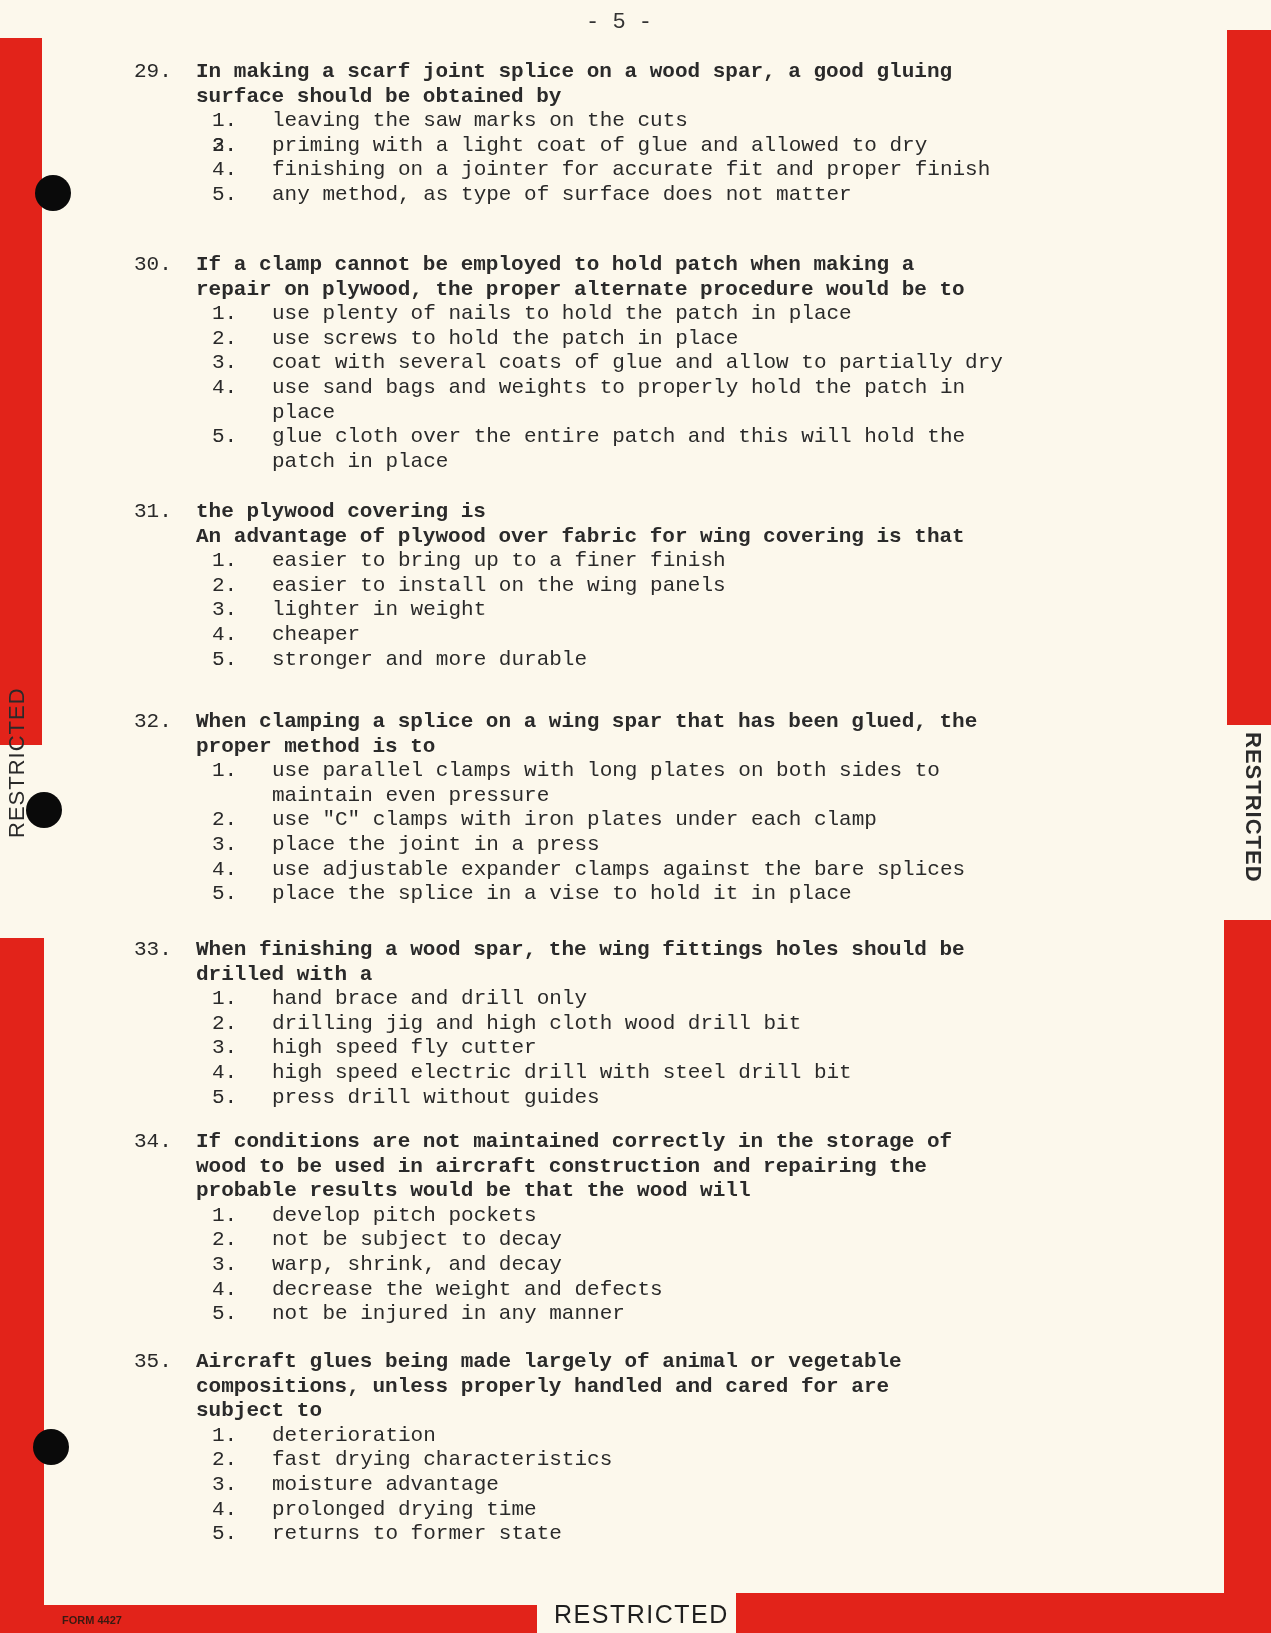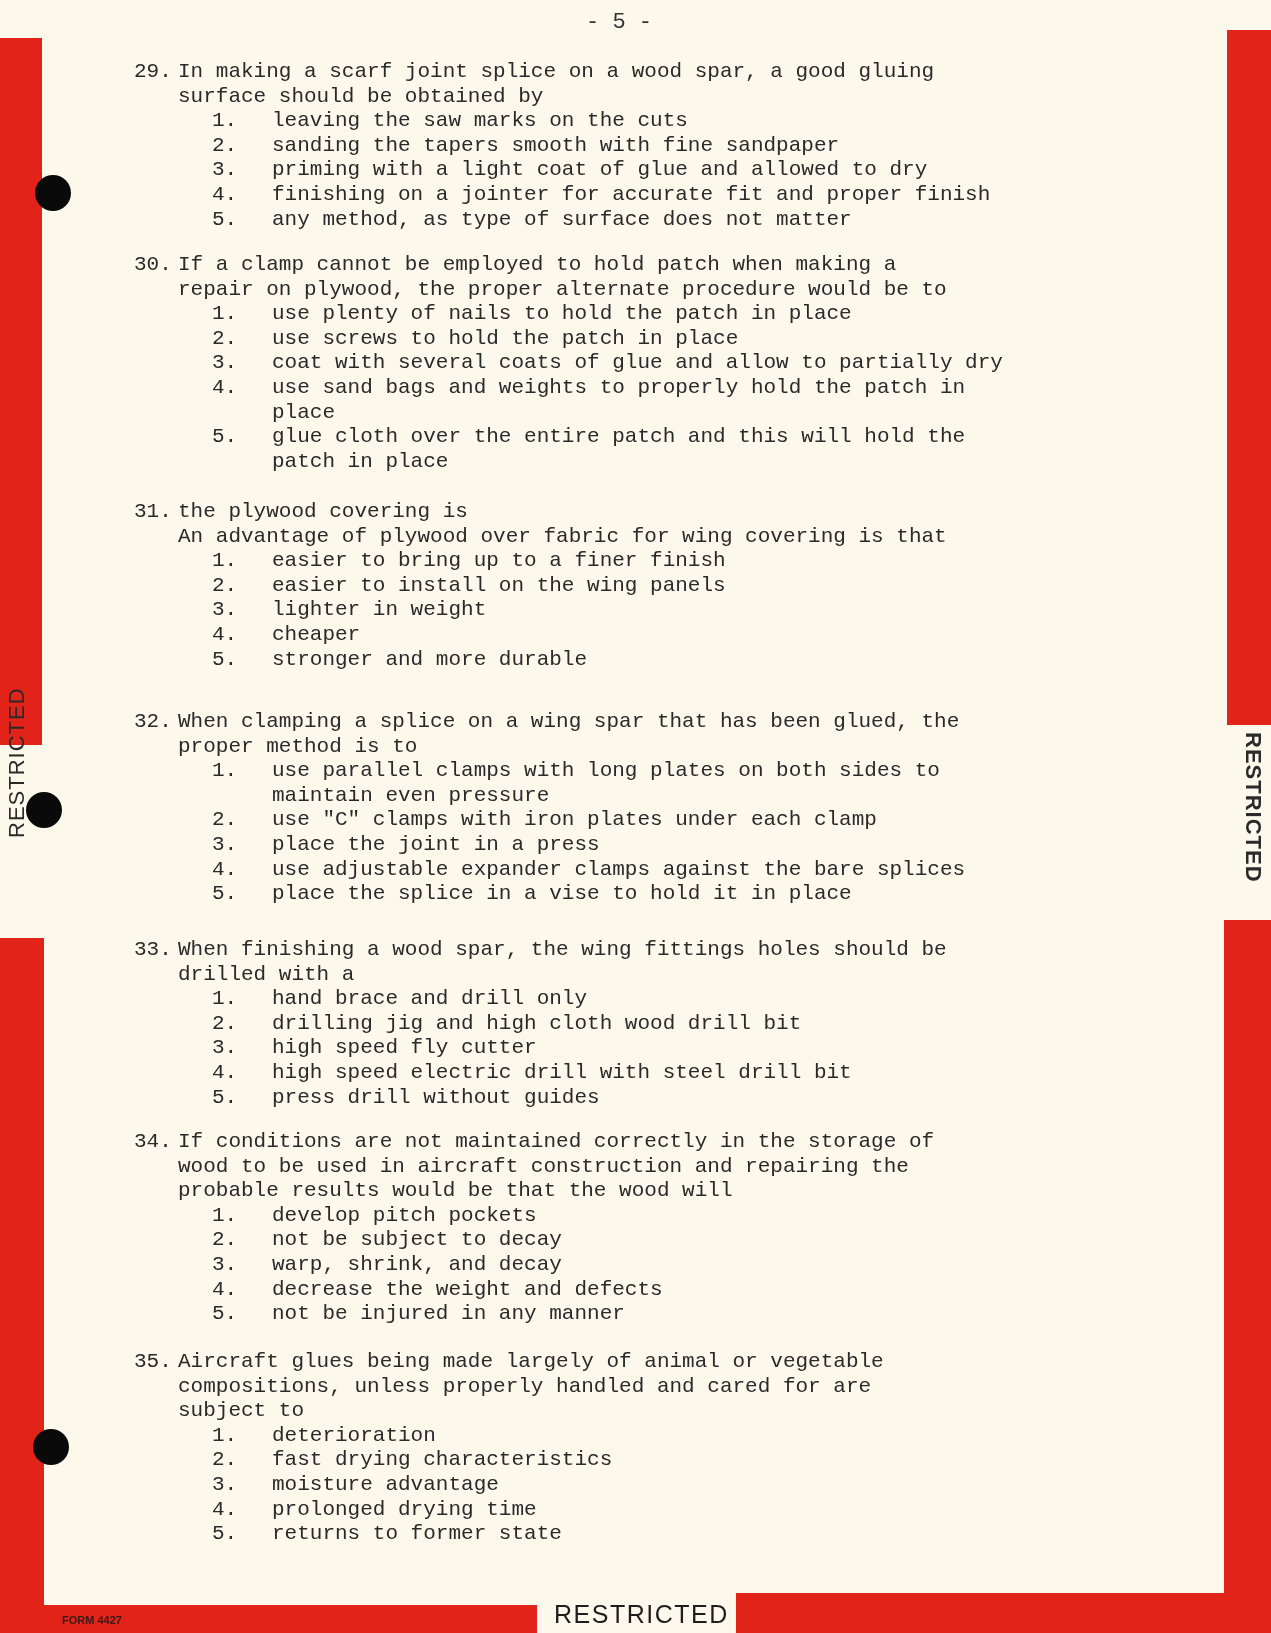--- a/index.html
+++ b/index.html
@@ -45,21 +45,21 @@
   .hole-1 { left: 35px; top: 175px; }
   .hole-2 { left: 26px; top: 792px; }
   .hole-3 { left: 33px; top: 1429px; }
 
   .page-number {
     position: absolute; left: 586px; top: 10px; font-size: 22px; color: #333;
   }
 
   .question { position: absolute; left: 134px; font-size: 21px; line-height: 24.6px; }
   .q-num { position: absolute; left: 0; top: 0; }
-  .q-stem { margin-left: 44px; white-space: pre; }
+  .q-stem { margin-left: 62px; white-space: pre; font-weight: bold; }
   .q-options { margin: 0; padding: 0; list-style: none; }
   .q-option { position: relative; margin-left: 78px; padding-left: 60px; white-space: pre; }
   .opt-num { position: absolute; left: 0; top: 0; }
 </style>
 </head>
 <body>
 
 <div class="paper">
   <div class="band band-left-top"></div>
   <div class="band band-left-bottom"></div>
@@ -79,21 +79,21 @@
 
   <div class="page-number">- 5 -</div>
 
   <div id="questions">
       <div class="question" style="top: 60px;">
         <span class="q-num">29.</span>
         <div class="q-stem">In making a scarf joint splice on a wood spar, a good gluing</div>
         <div class="q-stem">surface should be obtained by</div>
         <div class="q-options">
           <div class="q-option"><span class="opt-num">1.</span><span>leaving the saw marks on the cuts</span></div>
-          <div class="q-option"><span class="opt-num">2.</span><span>sanding the tapers smooth with fine sandpaper</span></div>
+          <div class="q-option"><span class="opt-num">2.</span></div>
           <div class="q-option"><span class="opt-num">3.</span><span>priming with a light coat of glue and allowed to dry</span></div>
           <div class="q-option"><span class="opt-num">4.</span><span>finishing on a jointer for accurate fit and proper finish</span></div>
           <div class="q-option"><span class="opt-num">5.</span><span>any method, as type of surface does not matter</span></div>
         </div>
       </div>
       <div class="question" style="top: 253px;">
         <span class="q-num">30.</span>
         <div class="q-stem">If a clamp cannot be employed to hold patch when making a</div>
         <div class="q-stem">repair on plywood, the proper alternate procedure would be to</div>
         <div class="q-options">

